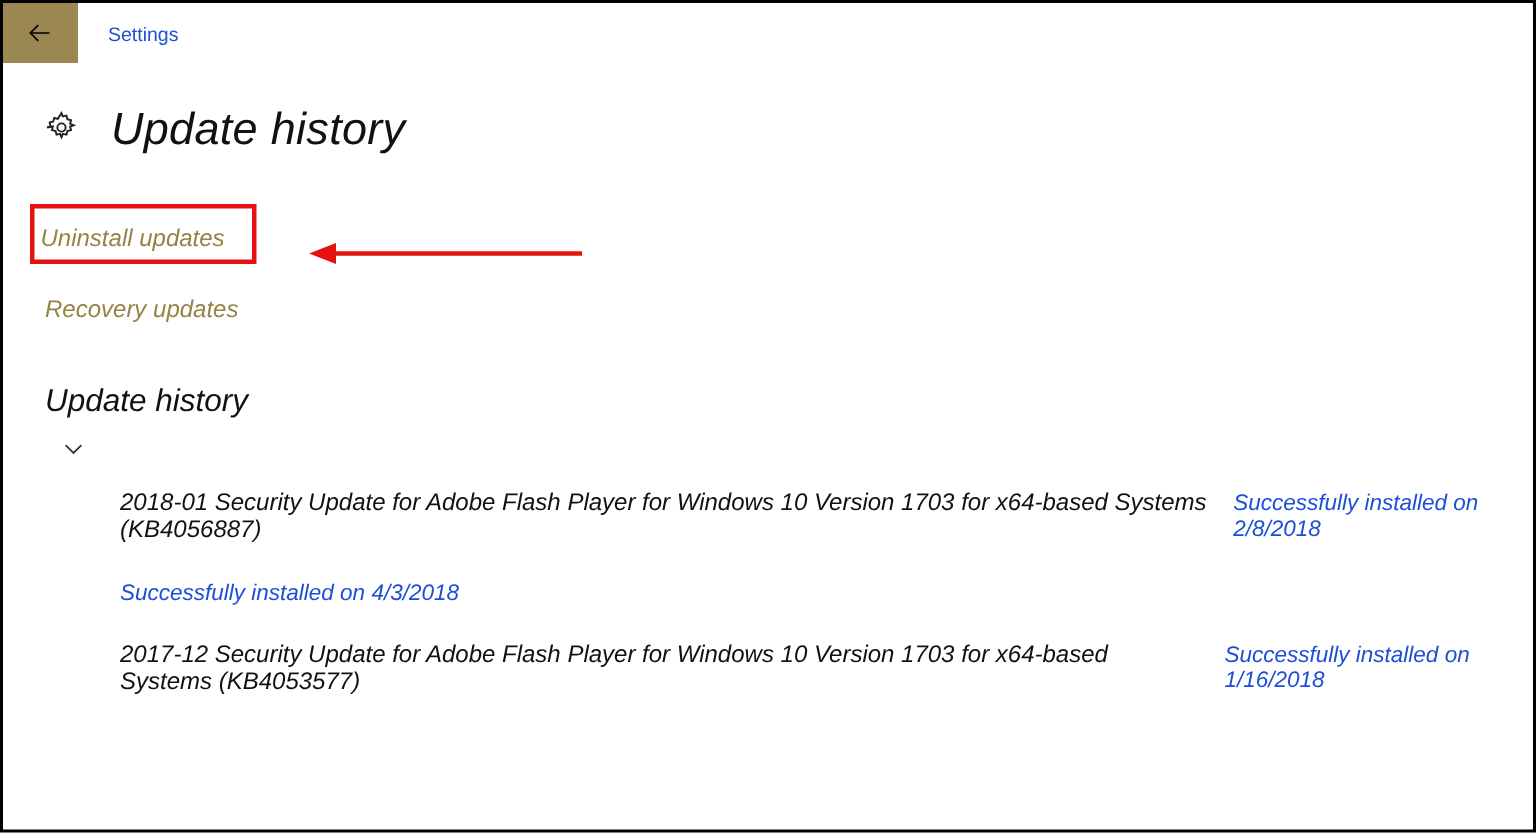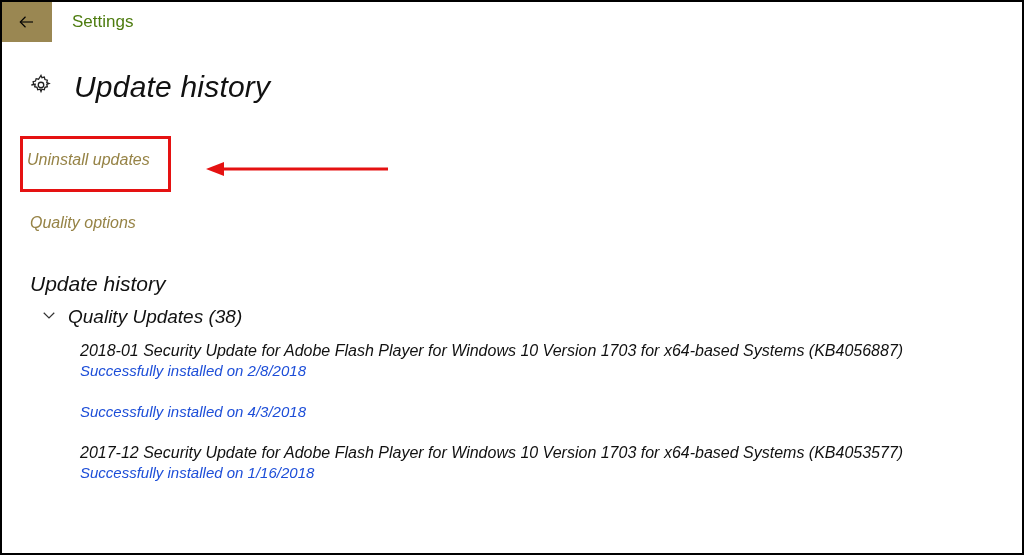--- a/index.html
+++ b/index.html
@@ -31,22 +31,22 @@
       cursor: pointer;
     }
     .back-btn svg {
       width: 18px;
       height: 18px;
       stroke: #000;
       fill: none;
     }
     .app-title {
       margin-left: 20px;
-      font-size: 17px;
-      color: #4d7c0f;
+      font-size: 13px;
+      color: #1d4ed8;
     }
     .content {
       padding: 28px 0 0 28px;
       font-style: italic;
     }
     .page-heading {
       display: flex;
       align-items: center;
       gap: 22px;
       margin-bottom: 32px;
@@ -70,21 +70,21 @@
     }
     .link {
       font-size: 16px;
       color: #968346;
       cursor: pointer;
       text-decoration: none;
       display: inline-block;
     }
     .highlight-box {
       border: 3px solid #e51212;
-      padding: 12px 18px 20px 4px;
+      padding: 12px 18px 4px 4px;
       margin-left: -10px;
       width: fit-content;
       position: relative;
     }
     .arrow-annotation {
       position: absolute;
       left: 175px;
       top: 18px;
       pointer-events: none;
     }
@@ -112,22 +112,21 @@
       color: #111;
     }
     .updates-list {
       padding-left: 50px;
       display: flex;
       flex-direction: column;
       gap: 24px;
     }
     .update-item {
       display: flex;
-      flex-direction: column;
-      gap: 2px;
+      gap: 14px;
     }
     .update-title {
       font-size: 16px;
       color: #111;
     }
     .update-status {
       font-size: 15px;
       color: #1d4ed8;
     }
   </style>
@@ -156,34 +155,30 @@
   </div>
 
   <div class="link-list">
     <div class="highlight-box">
       <a class="link">Uninstall updates</a>
       <svg class="arrow-annotation" width="200" height="24">
         <line x1="20" y1="12" x2="190" y2="12" stroke="#e51212" stroke-width="3"></line>
         <polygon points="8,12 26,5 26,19" fill="#e51212"></polygon>
       </svg>
     </div>
-    <a class="link">Quality options</a>
+    <a class="link">Recovery updates</a>
   </div>
 
   <h2 class="section-heading">Update history</h2>
 
   <div class="group-header">
     <span class="chevron">
       <svg viewBox="0 0 24 24">
           <polyline points="5,9 12,16 19,9" stroke-width="1.6"></polyline>
         </svg>
-    </span>
-    <span class="group-title-wrap">
-      <span>Quality Updates</span>
-      <span>(38)</span>
     </span>
   </div>
 
   <div class="updates-list">
     <div class="update-item">
       <div class="update-title">2018-01 Security Update for Adobe Flash Player for Windows 10 Version 1703 for x64-based Systems (KB4056887)</div>
       <div class="update-status">Successfully installed on 2/8/2018</div>
     </div>
     <div class="update-item">
       <div class="update-status">Successfully installed on 4/3/2018</div>

